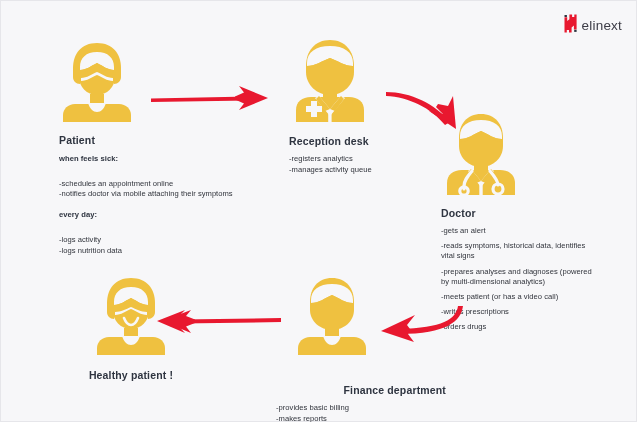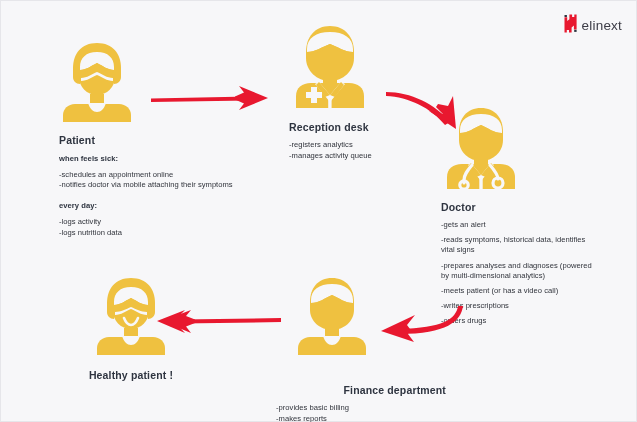--- a/index.html
+++ b/index.html
@@ -59,29 +59,29 @@
     font-size: 7.6px;
     color: #31343c;
     line-height: 1.34;
     letter-spacing: 0.02px;
   }
 
   
   #node-patient { left: 58px; top: 40px; width: 215px; }
   #node-patient .title { margin-top: 7px; }
   #node-patient .block { margin-top: 8px; }
-  #node-patient .block .bullets { margin-top: 7px; }
+  #node-patient .block .bullets { margin-top: 16px; }
   #node-patient .block + .block { margin-top: 11px; }
 
-  #node-reception { left: 288px; top: 21px; width: 150px; }
+  #node-reception { left: 288px; top: 35px; width: 150px; }
   #node-reception .title { margin-top: 7px; }
   #node-reception .bullets { margin-top: 7px; }
   #node-reception .bullets li { line-height: 1.42; }
 
-  #node-doctor { left: 440px; top: 104px; width: 185px; }
+  #node-doctor { left: 440px; top: 110px; width: 185px; }
   #node-doctor .title { margin-top: 7px; }
   #node-doctor .bullets { margin-top: 7px; }
   #node-doctor .bullets li { margin-bottom: 5px; }
 
   #node-finance { left: 275px; top: 275px; width: 170px; }
   #node-finance .figure-wrap { padding-left: 18px; }
   #node-finance .title { margin-top: 24px; text-align: right; }
   #node-finance .bullets { margin-top: 7px; }
   #node-finance .bullets li { line-height: 1.42; }
 

